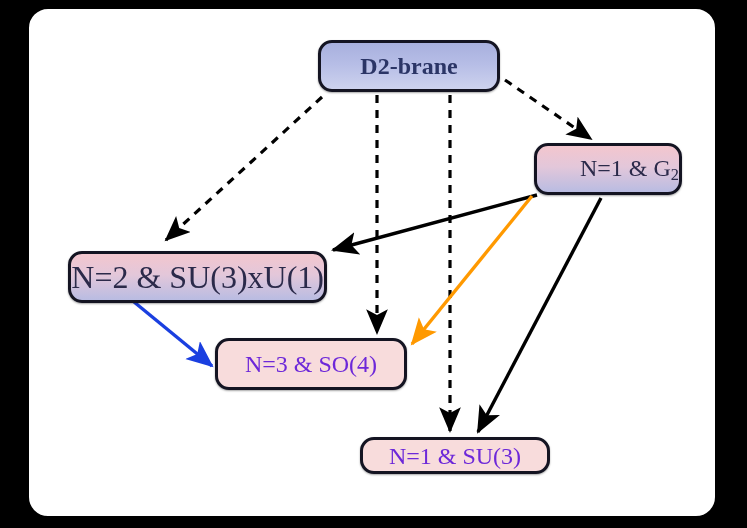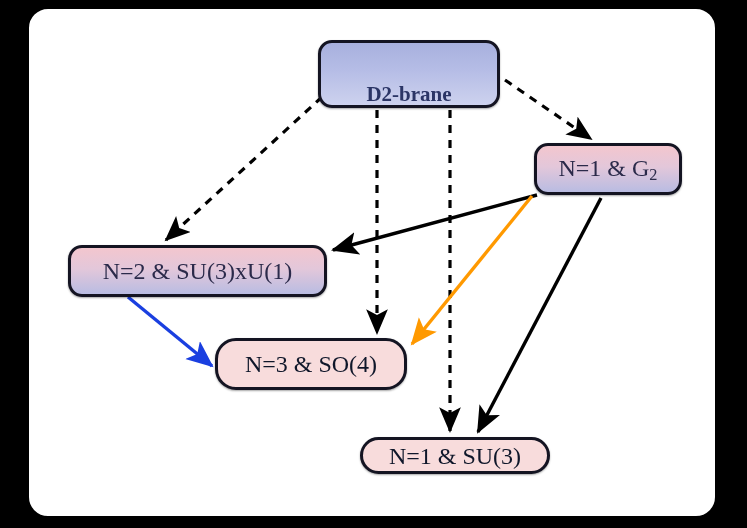--- a/index.html
+++ b/index.html
@@ -61,25 +61,25 @@
   }
   
   .fill-blue {
     background: linear-gradient(to bottom, #a8b0de 0%, #b6bde6 45%, #cdd2ee 100%);
     color: #2b3566;
     font-weight: bold;
   }
   .fill-pinkblue {
     background: linear-gradient(to bottom, #f3c6ce 0%, #e3c7da 45%, #b9bce2 100%);
     color: #2b2a4a;
+    justify-content: flex-end;
   }
   .fill-pink {
     background: #f8dcdc;
-    color: #0f172a;
-    border-radius: 21px;
+    color: #6d28d9;
   }
 </style>
 </head>
 <body>
 
 <div id="stage">
   <div id="frame"></div>
 
   <svg id="edge-layer" viewBox="0 0 747 528" width="747" height="528" xmlns="http://www.w3.org/2000/svg">
     <defs>
@@ -99,27 +99,27 @@
         <line x1="450" y1="95" x2="450" y2="431" stroke="#000000" stroke-width="3.2" stroke-linecap="butt" stroke-dasharray="8,7" marker-end="url(#ah-black)"></line>
         <line x1="505" y1="80" x2="591" y2="139" stroke="#000000" stroke-width="3.2" stroke-linecap="butt" stroke-dasharray="8,7" marker-end="url(#ah-black)"></line>
         <line x1="537" y1="195" x2="333" y2="250" stroke="#000000" stroke-width="3.4" stroke-linecap="butt" marker-end="url(#ah-black)"></line>
         <line x1="532" y1="196" x2="412" y2="344" stroke="#FF9900" stroke-width="3.4" stroke-linecap="butt" marker-end="url(#ah-orange)"></line>
         <line x1="601" y1="198" x2="478" y2="432" stroke="#000000" stroke-width="3.4" stroke-linecap="butt" marker-end="url(#ah-black)"></line>
         <line x1="128" y1="297" x2="212" y2="366" stroke="#1A3FE0" stroke-width="3.4" stroke-linecap="butt" marker-end="url(#ah-blue)"></line>
       </g>
   </svg>
 
   <div id="nodes">
-      <div class="node fill-blue" style="left: 318px; top: 40px; width: 182px; height: 68px; font-size: 21px; align-items: flex-end;">
+      <div class="node fill-blue" style="left: 318px; top: 40px; width: 182px; height: 52px; font-size: 24px;">
         <span class="label">D2-brane</span>
       </div>
       <div class="node fill-pinkblue" style="left: 534px; top: 143px; width: 148px; height: 52px; font-size: 24px;">
         <span class="label">N=1 &amp; G<sub>2</sub></span>
       </div>
-      <div class="node fill-pinkblue" style="left: 68px; top: 245px; width: 259px; height: 52px; font-size: 24px;">
+      <div class="node fill-pinkblue" style="left: 68px; top: 251px; width: 259px; height: 52px; font-size: 32px;">
         <span class="label">N=2 &amp; SU(3)xU(1)</span>
       </div>
       <div class="node fill-pink" style="left: 215px; top: 338px; width: 192px; height: 52px; font-size: 24px;">
         <span class="label">N=3 &amp; SO(4)</span>
       </div>
       <div class="node fill-pink" style="left: 360px; top: 437px; width: 190px; height: 37px; font-size: 24px;">
         <span class="label">N=1 &amp; SU(3)</span>
       </div>
     </div>
 </div>

